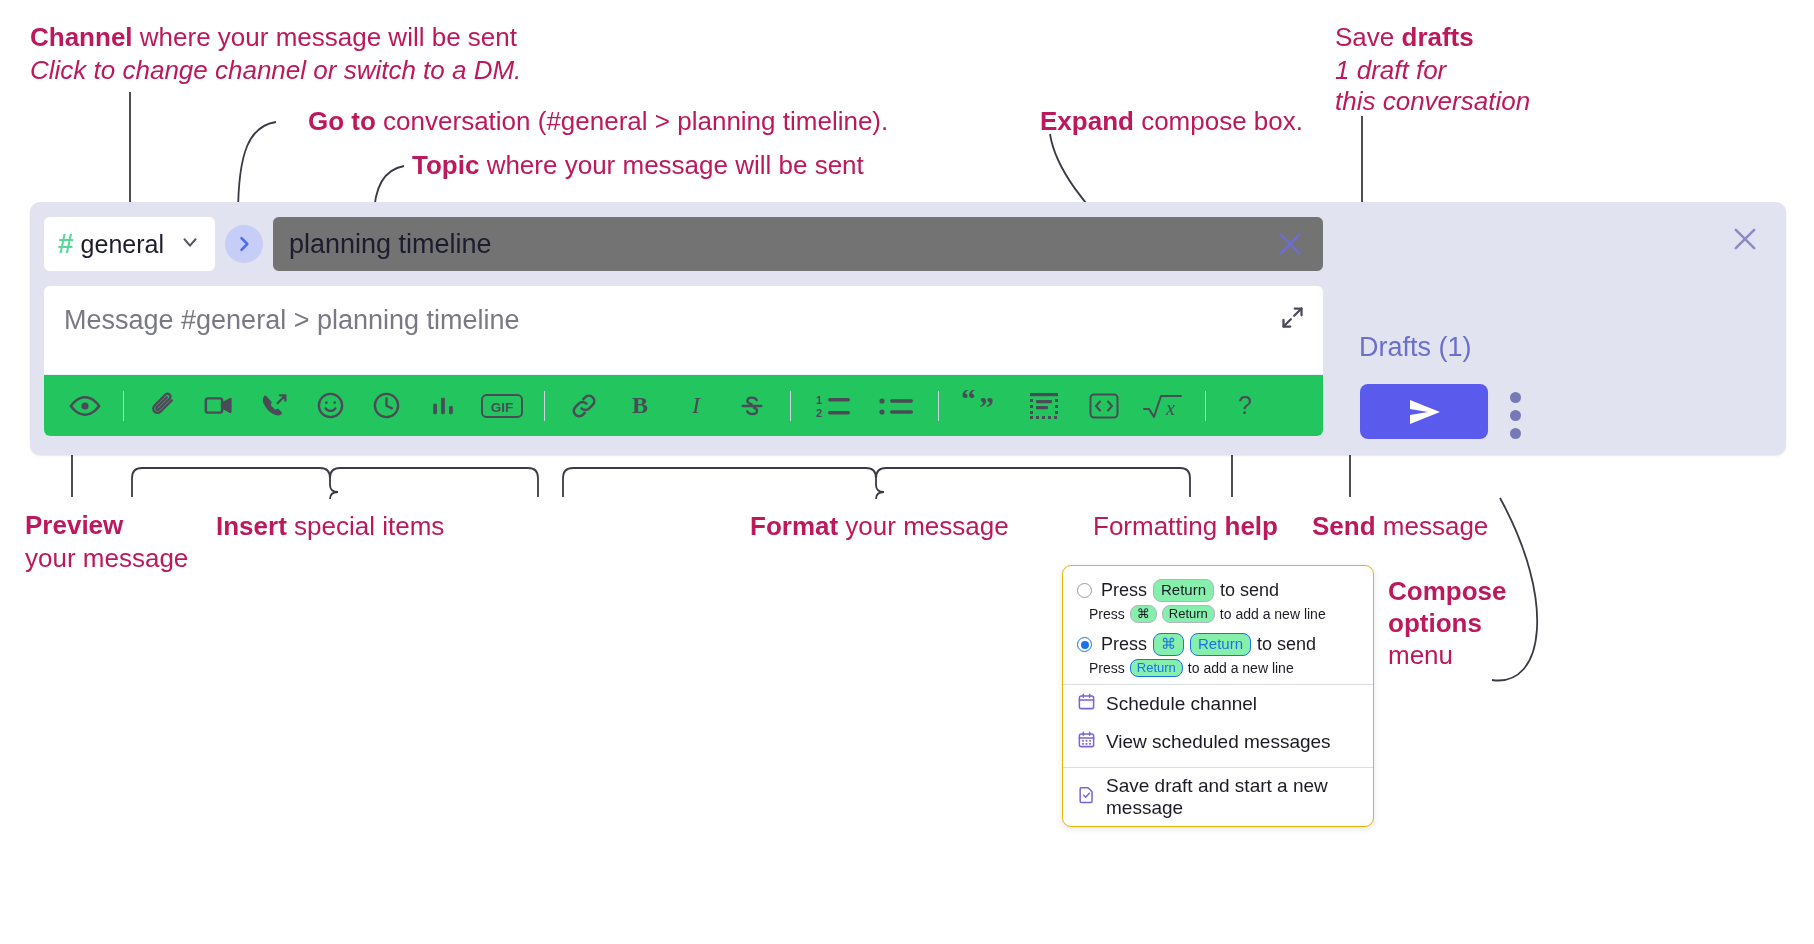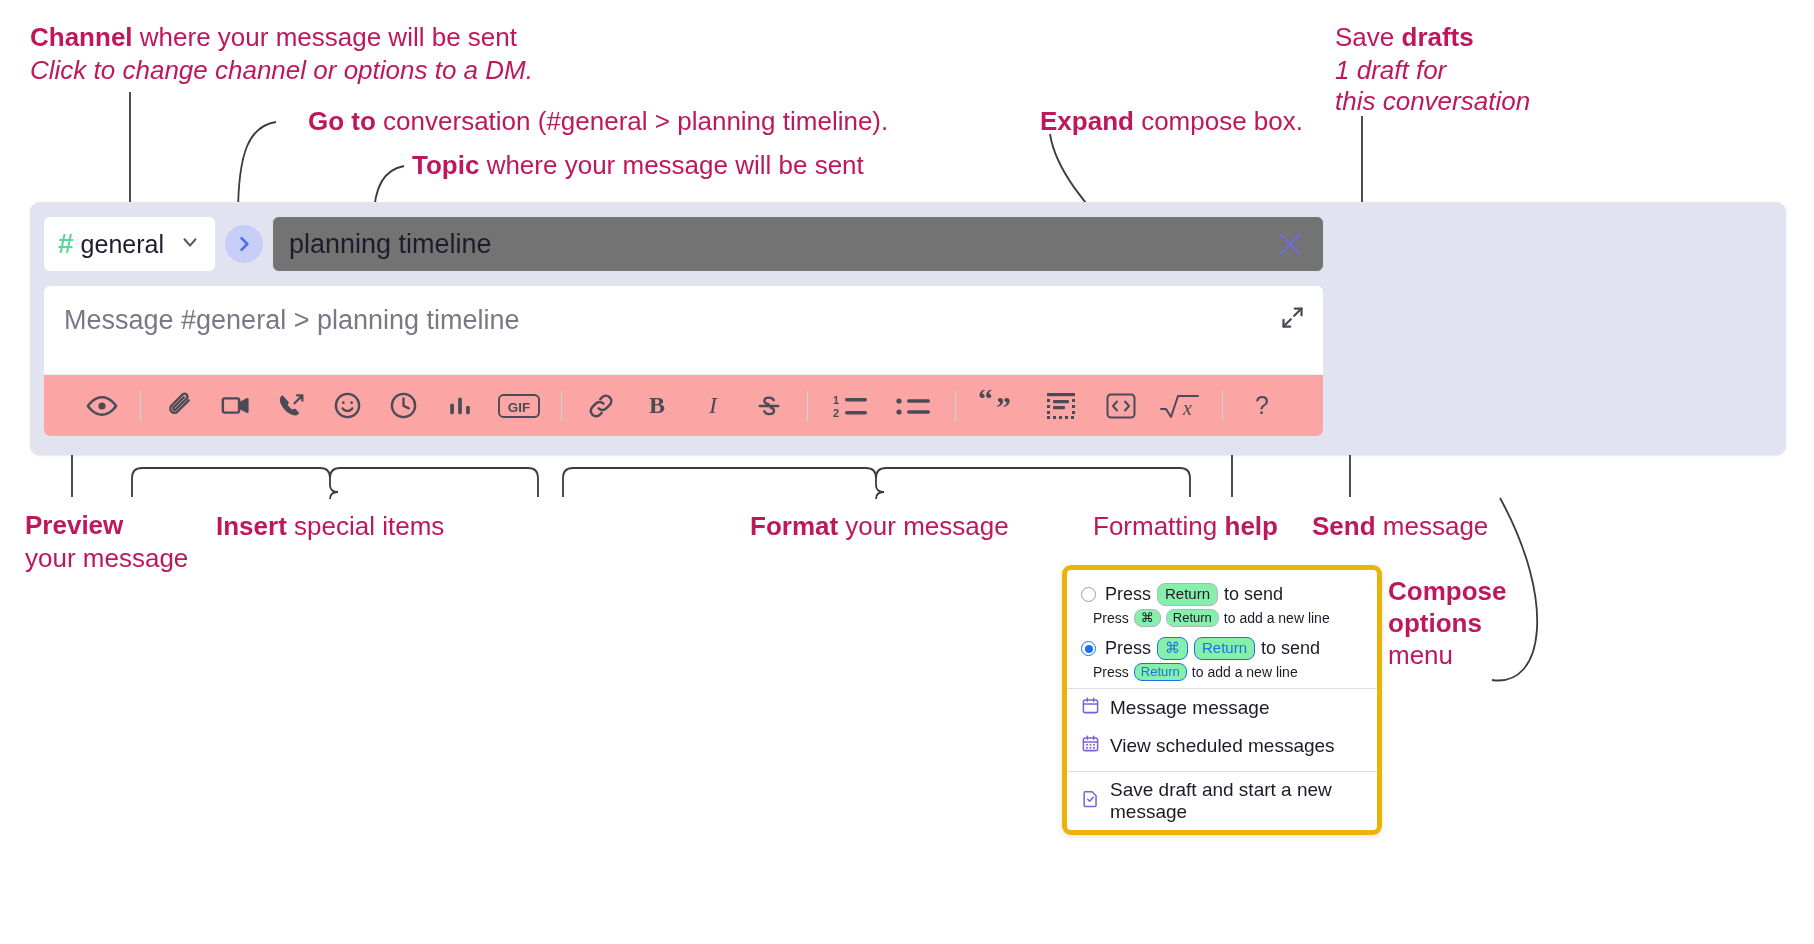--- a/index.html
+++ b/index.html
@@ -53,22 +53,22 @@
 
   .msgbox{
     margin-top:12px;background:#fff;border:1px solid #e3e4ee;border-radius:7px;
     width:1281px;box-sizing:border-box;overflow:hidden;
   }
   .msg-area{height:88px;position:relative;padding-left:47px;}
   .msg-ph{position:absolute;left:20px;top:19px;font-size:27px;color:#797986;}
   .expand-btn{position:absolute;right:17px;top:18px;}
 
   .toolbar{
-    height:61px;border-top:1px solid #eceef5;background:#fca5a5;
-    display:flex;align-items:center;padding:0 31px;gap:3px;
+    height:61px;border-top:1px solid #eceef5;background:#22c55e;
+    display:flex;align-items:center;padding:0 14px;gap:3px;
   }
   .tb{
     width:53px;height:46px;display:flex;align-items:center;justify-content:center;
     color:#4b4b57;
   }
   .tb.wide{width:60px;}
   .sep{width:1px;height:30px;background:#cfd2de;margin:0 9px;}
 
   .rightcol{position:absolute;left:1306px;top:0;width:450px;height:253px;}
   .close-x{position:absolute;right:24px;top:20px;}
@@ -78,21 +78,21 @@
   .sendbtn{
     position:absolute;left:24px;top:182px;width:128px;height:55px;
     background:#5a5aec;border-radius:8px;display:flex;align-items:center;justify-content:center;
   }
   .kebab{position:absolute;left:174px;top:190px;display:flex;flex-direction:column;gap:7px;align-items:center;}
   .kebab i{width:11px;height:11px;border-radius:50%;background:#7878b8;display:block;}
 
   
   #optmenu{
     position:absolute;left:1062px;top:565px;width:310px;
-    background:#fff;border:5px solid #eab308;border-radius:9px;
+    background:#fff;border:1px solid #eab308;border-radius:9px;
     box-shadow:0 2px 6px rgba(0,0,0,.10);
     font-size:17px;color:#1b1b26;
     padding:10px 0 0 0;
   }
   .opt-row{display:flex;align-items:flex-start;padding:3px 12px 0 12px;}
   .radio{
     width:15px;height:15px;border-radius:50%;border:1.6px solid #9a9aa6;
     margin:4px 9px 0 2px;flex:none;box-sizing:border-box;background:#fff;
   }
   .radio.on{border:1.6px solid #1a73e8;background:#fff;position:relative;}
@@ -110,21 +110,21 @@
   .mdiv{height:1px;background:#dcdce4;margin:6px 0 0 0;}
   .mitem{display:flex;align-items:center;gap:10px;padding:7px 14px;font-size:19px;}
   .mitem svg{flex:none;}
 </style>
 </head>
 <body>
 
 <div class="ann" style="left:30px;top:22px;">
   <b>Channel</b><span> where your message will be sent</span>
 </div>
-<div class="ann em" style="left:30px;top:55px;">Click to change channel or options to a DM.</div>
+<div class="ann em" style="left:30px;top:55px;">Click to change channel or switch to a DM.</div>
 
 <div class="ann" style="left:284px;top:106px;margin-left:24px;">
   <b>Go to</b><span> conversation (#general &gt; planning timeline).</span>
 </div>
 
 <div class="ann" style="left:412px;top:150px;">
   <b>Topic</b><span> where your message will be sent</span>
 </div>
 
 <div class="ann" style="left:1040px;top:106px;">
@@ -393,20 +393,39 @@
         <div class="tb">
           <svg width="30" height="30" viewBox="0 0 30 30">
               <text x="15" y="23" text-anchor="middle" font-family="'Liberation Sans',sans-serif" font-size="25" fill="#4b4b57">?</text>
             </svg>
         </div>
 
       </div>
     </div>
   </div>
 
+  <div class="rightcol">
+    <span class="close-x">
+      <svg width="34" height="34" viewBox="0 0 24 24" fill="none" stroke="#8a8cc4" stroke-width="1.8" stroke-linecap="round">
+          <line x1="5.5" y1="5.5" x2="18.5" y2="18.5"></line>
+          <line x1="18.5" y1="5.5" x2="5.5" y2="18.5"></line>
+        </svg>
+    </span>
+    <span class="drafts">Drafts (1)</span>
+    <div class="sendbtn">
+      <svg width="44" height="36" viewBox="0 0 44 36">
+        <path d="M8,6 L38,18 L8,30 L8,21 L26,18 L8,15 Z" fill="#ffffff"></path>
+      </svg>
+    </div>
+    <div class="kebab">
+      <i></i>
+      <i></i>
+      <i></i>
+    </div>
+  </div>
 </div>
 
 <div id="optmenu">
 
   <div class="opt-row">
     <div class="radio"></div>
     <div>
       <div class="opt-main">
         <span>Press</span>
         <span class="kbd">Return</span>
@@ -442,21 +461,21 @@
 
   <div class="mitem">
     <span>
       <svg width="19" height="19" viewBox="0 0 24 24" fill="none" stroke="#7b62d6" stroke-width="1.9" stroke-linecap="round">
           <rect x="3" y="5" width="18" height="16" rx="2.5"></rect>
           <line x1="3" y1="10" x2="21" y2="10"></line>
           <line x1="8" y1="3" x2="8" y2="6.5"></line>
           <line x1="16" y1="3" x2="16" y2="6.5"></line>
         </svg>
     </span>
-    <span>Message message</span>
+    <span>Schedule channel</span>
   </div>
 
   <div class="mitem">
     <span>
       <svg width="19" height="19" viewBox="0 0 24 24" fill="none" stroke="#7b62d6" stroke-width="1.9" stroke-linecap="round">
           <rect x="3" y="5" width="18" height="16" rx="2.5"></rect>
           <line x1="3" y1="10" x2="21" y2="10"></line>
           <line x1="8" y1="3" x2="8" y2="6.5"></line>
           <line x1="16" y1="3" x2="16" y2="6.5"></line>
           <g fill="#7b62d6" stroke="none">

